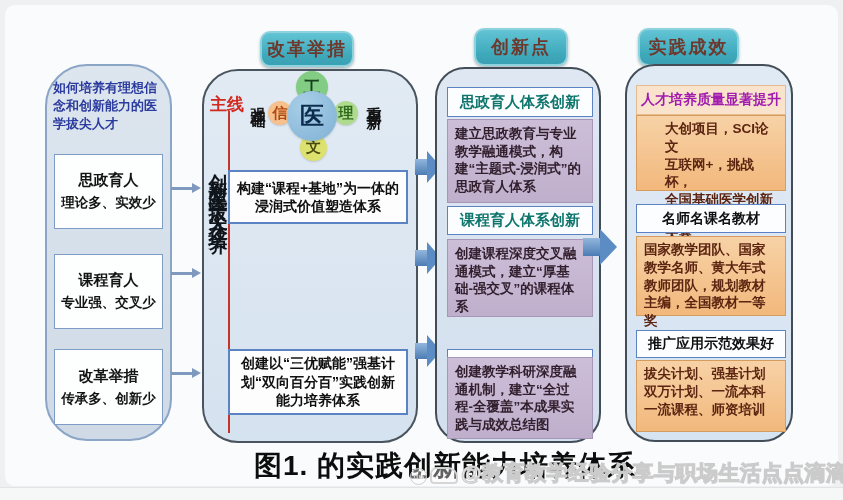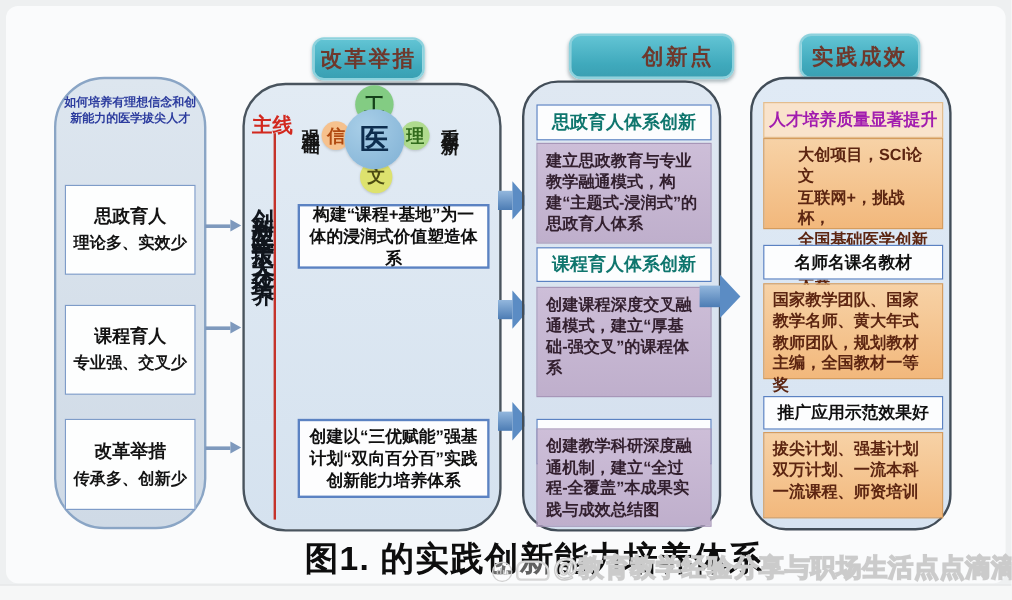--- a/index.html
+++ b/index.html
@@ -45,21 +45,21 @@
   }
   .col-outcomes {
     left:625px; top:64px; width:168px; height:378px;
     background:linear-gradient(180deg,#e0eaf5,#d6e3f1);
     border:2.5px solid #424d58; border-radius:30px;
   }
 
   
   .problem-intro {
     position:absolute; left:6px; right:6px; top:13px;
-    color:#2c3c9e; font-weight:bold; font-size:10px; line-height:1.38; text-align:center;
+    color:#2c3c9e; font-weight:bold; font-size:13px; line-height:1.38; text-align:left;
   }
   .p-box {
     position:absolute; left:7px; width:109px; box-sizing:border-box;
     background:#fdfefe; border:1.5px solid #7e9cc8;
     display:flex; flex-direction:column; align-items:center; justify-content:center;
     text-align:center; color:#141414; font-weight:bold;
   }
   .p-box .l1 { font-size:15px; }
   .p-box .l2 { font-size:13.5px; margin-top:4px; }
   .p-box1 { top:88px;  height:75px; }
@@ -83,21 +83,21 @@
     position:absolute; border-radius:50%;
     display:flex; align-items:center; justify-content:center; font-weight:bold;
     box-shadow:0 1px 2px rgba(0,0,0,.15);
   }
   .c-top    { left:92px;  top:0;    width:32px; height:32px; background:#83cc83; color:#14421a; font-size:17px; }
   .c-center { left:83px;  top:20px; width:50px; height:50px; background:radial-gradient(circle at 35% 30%, #a9cfe8, #7fb0d4); color:#0d2d4e; font-size:24px; }
   .c-left   { left:64px;  top:30px; width:24px; height:24px; background:#f6c18d; color:#b14a10; font-size:15px; }
   .c-right  { left:130px; top:30px; width:24px; height:24px; background:#afdb8e; color:#316b1c; font-size:15px; }
   .c-bottom { left:96px;  top:63px; width:27px; height:27px; background:#dde26e; color:#4c4c12; font-size:15px; }
   .m-box {
-    position:absolute; left:44px; width:160px; box-sizing:border-box;
+    position:absolute; left:24px; width:180px; box-sizing:border-box;
     background:#fdfdfe; border:2px solid #5b82c2;
     display:flex; align-items:center; justify-content:center;
     text-align:center; color:#101010; font-weight:bold; font-size:14px; line-height:1.32;
     padding:13px 6px;
   }
   .m-box1 { top:99px;  height:54px; }
   .m-box2 { top:179px; height:60px; }
   .m-box3 { top:278px; height:66px; }
 
   
@@ -110,21 +110,21 @@
   .i-body {
     position:absolute; left:10px; width:146px; box-sizing:border-box;
     background:linear-gradient(180deg,#cdbed8,#bfafcc);
     border:1px solid #a796b8;
     color:#33202f; font-weight:bold; font-size:13.5px; line-height:1.3;
     padding:5px 7px; text-align:left;
   }
   .i-t1 { top:18px;  height:30px; }
   .i-b1 { top:50px;  height:84px; }
   .i-t2 { top:137px; height:29px; }
-  .i-b2 { top:170px; height:92px; }
+  .i-b2 { top:170px; height:78px; }
   .i-t3 { top:256px; height:38px;margin-top:24px; }
   .i-b3 { top:288px; height:82px; }
 
   
   .o-title {
     position:absolute; left:9px; width:150px; box-sizing:border-box;
     display:flex; align-items:center; justify-content:center;
     font-weight:bold; font-size:14px; color:#101010;
     background:#fcfdfe; border:1.5px solid #5b82c2;
   }
@@ -191,22 +191,22 @@
     white-space:nowrap;
   }
 </style>
 </head>
 <body>
 
 <div class="canvas">
   <div class="sheet"></div>
 
   <div class="col-header" style="left:260px; top:31px; width:90px; height:32px;">改革举措</div>
-  <div class="col-header" style="left:474px; top:28px; width:90px; height:34px;padding-left:44px;">创新点</div>
-  <div class="col-header" style="left:666px; top:28px; width:97px; height:34px;">实践成效</div>
+  <div class="col-header" style="left:474px; top:28px; width:90px; height:34px;">创新点</div>
+  <div class="col-header" style="left:638px; top:28px; width:97px; height:34px;">实践成效</div>
 
   <div class="col col-problems">
     <div class="problem-intro">如何培养有理想信念和创新能力的医学拔尖人才</div>
     <div class="p-box p-box2">
       <span class="l1">课程育人</span>
       <span class="l2">专业强、交叉少</span>
     </div>
     <div class="p-box p-box1">
       <span class="l1">思政育人</span>
       <span class="l2">理论多、实效少</span>

